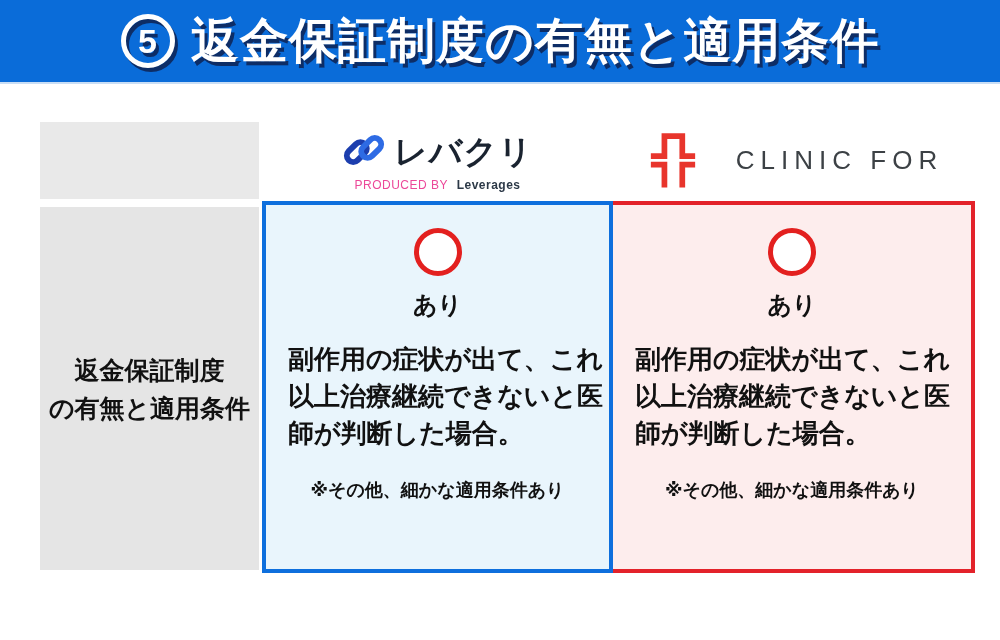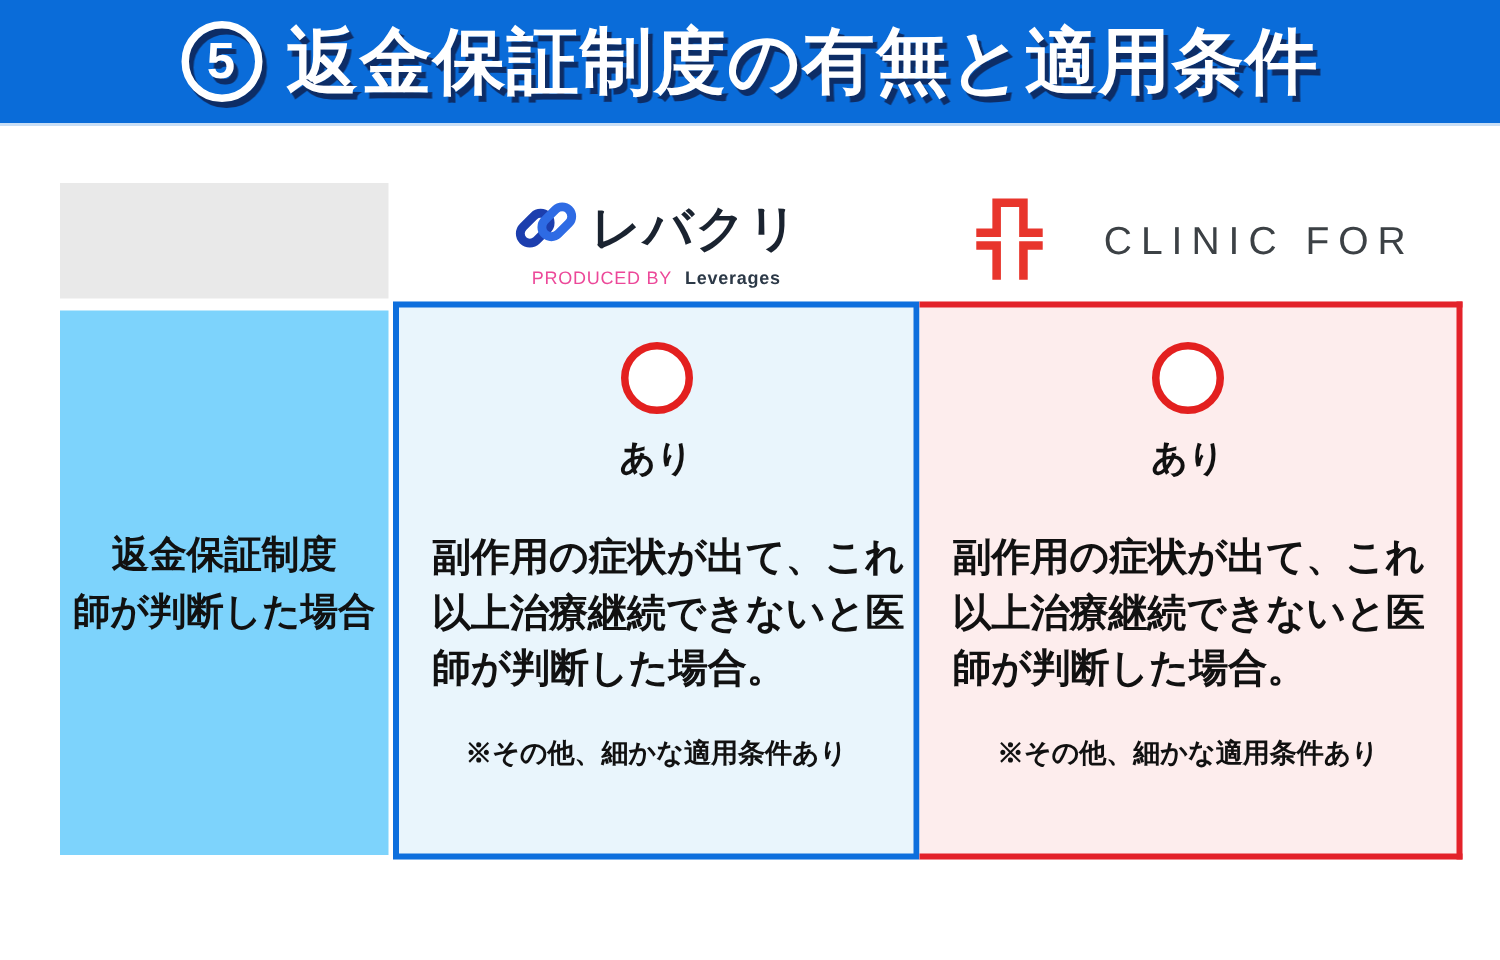--- a/index.html
+++ b/index.html
@@ -28,21 +28,21 @@
     font-size: 34px; font-weight: 900; color: #ffffff; flex: 0 0 auto;
   }
 
   
   .corner-cell {
     position: absolute; left: 40px; top: 122px; width: 219px; height: 77px;
     background: #e9e9e9;
   }
   .label-cell {
     position: absolute; left: 40px; top: 207px; width: 219px; height: 363px;
-    background: #7dd3fc; display: flex; flex-direction: column;
+    background: #e5e5e5; display: flex; flex-direction: column;
     align-items: center; justify-content: center;
     font-size: 25px; font-weight: 700; color: #111111; line-height: 38px;
     text-align: center;
   }
 
   .brand-cell {
     position: absolute; top: 122px; height: 77px;
     display: flex; flex-direction: column; align-items: center; justify-content: center;
   }
   .brand-levacli { left: 262px; width: 351px; }
@@ -71,27 +71,27 @@
     background: #fdeded; border: 4px solid #e3222a; border-left: none;
   }
   .circle-mark {
     width: 48px; height: 48px; border-radius: 50%;
     border: 5px solid #e3201f; background: #ffffff; flex: 0 0 auto;
   }
   .avail-label {
     margin-top: 13px; font-size: 24px; font-weight: 700; color: #111111;
   }
   .cond-body {
-    margin-top: 32px; width: 100%; text-align: left;
+    margin-top: 20px; width: 100%; text-align: left;
     font-size: 26px; font-weight: 700; color: #111111; line-height: 37px;
     white-space: nowrap;
   }
   .cond-note {
     margin-top: 26px; font-size: 18px; font-weight: 700; color: #111111;
-    text-align: left; white-space: nowrap; font-family: Liberation Mono, monospace;
+    text-align: left; white-space: nowrap;
   }
 </style>
 </head>
 <body>
 
 <div class="stage">
 
   <div class="header-banner">
     <div class="page-title">
       <span class="num-circle">
@@ -131,21 +131,21 @@
             <path d="M63,50 H45 V82"></path>
           </g>
         </svg>
       </span>
       <span class="clinicfor-name">CLINIC FOR</span>
     </div>
   </div>
 
   <div class="label-cell">
     <div>返金保証制度</div>
-    <div>師が判断した場合</div>
+    <div>の有無と適用条件</div>
   </div>
 
   <div class="content-cell cell-levacli">
     <div class="circle-mark"></div>
     <div class="avail-label">あり</div>
     <div class="cond-body">
       <div>副作用の症状が出て、これ</div>
       <div>以上治療継続できないと医</div>
       <div>師が判断した場合。</div>
     </div>

